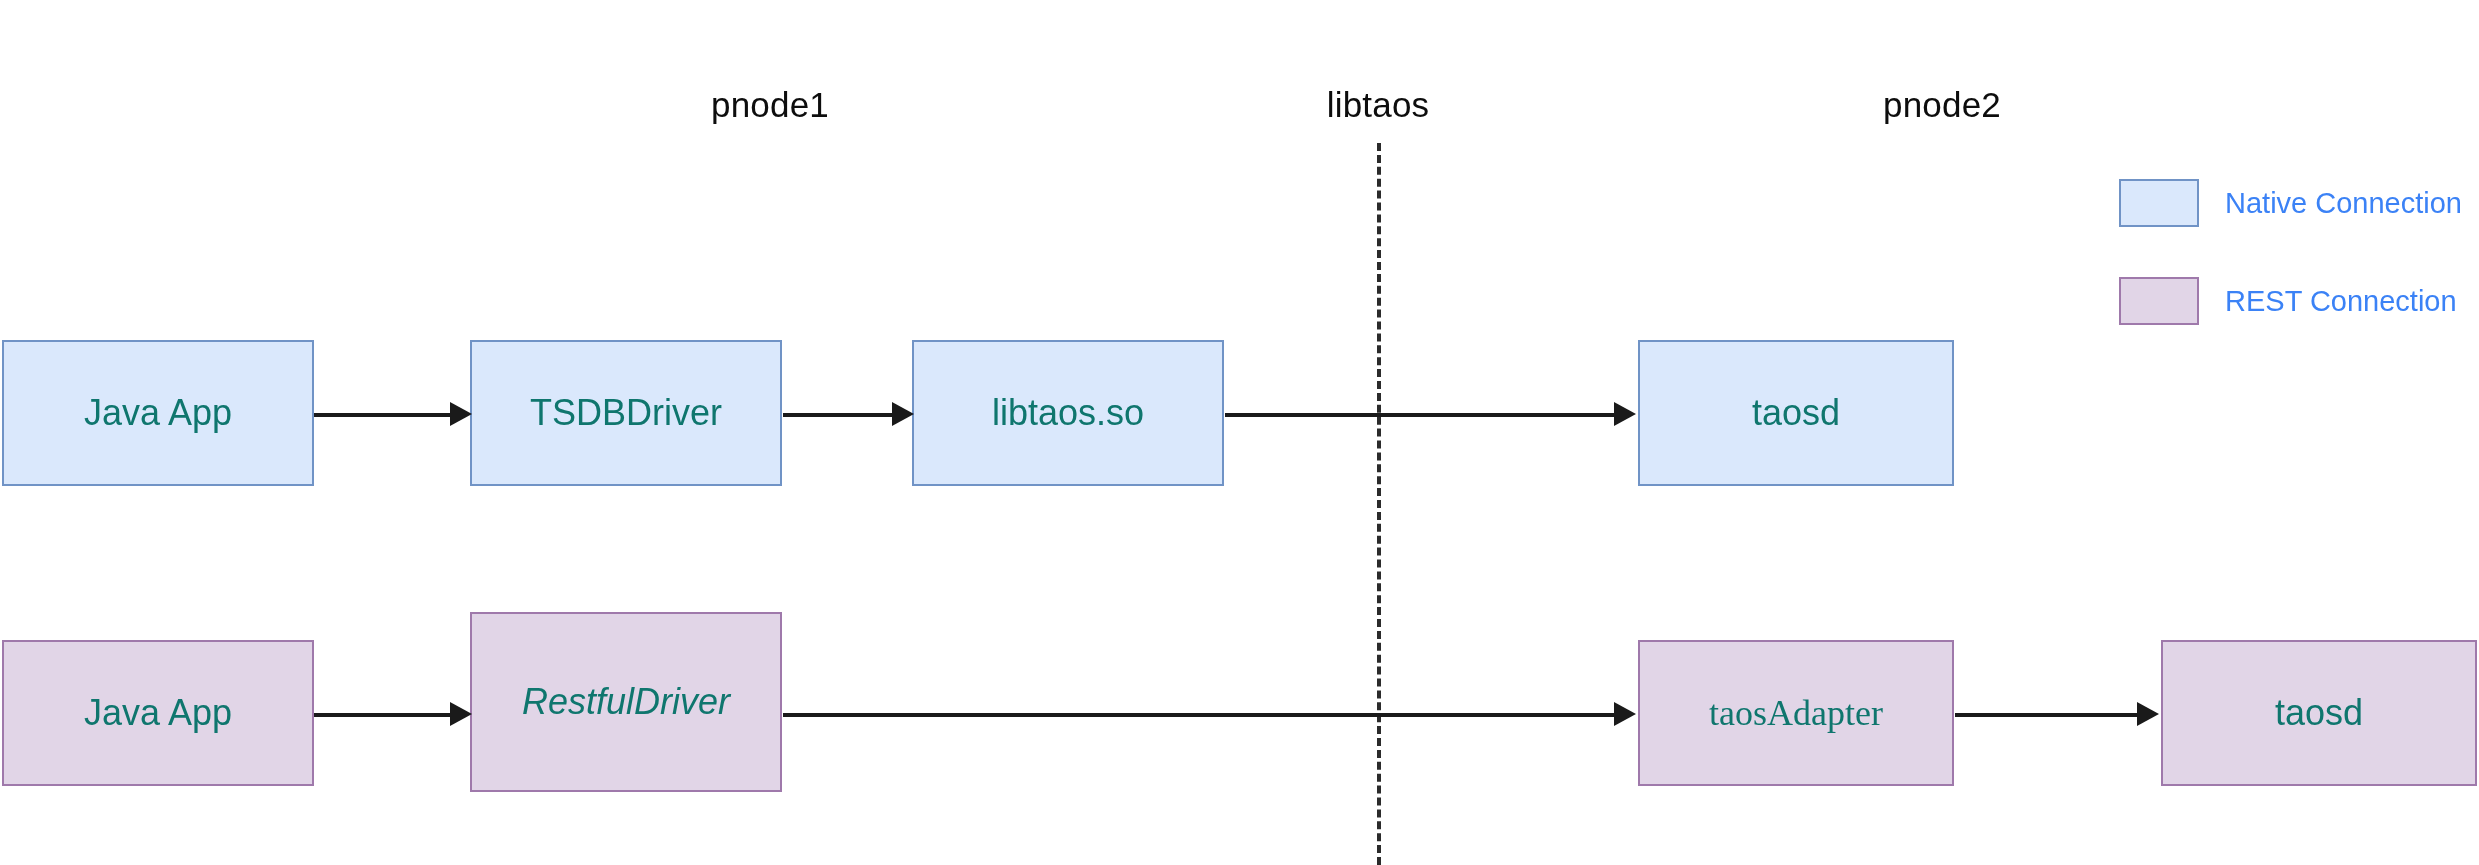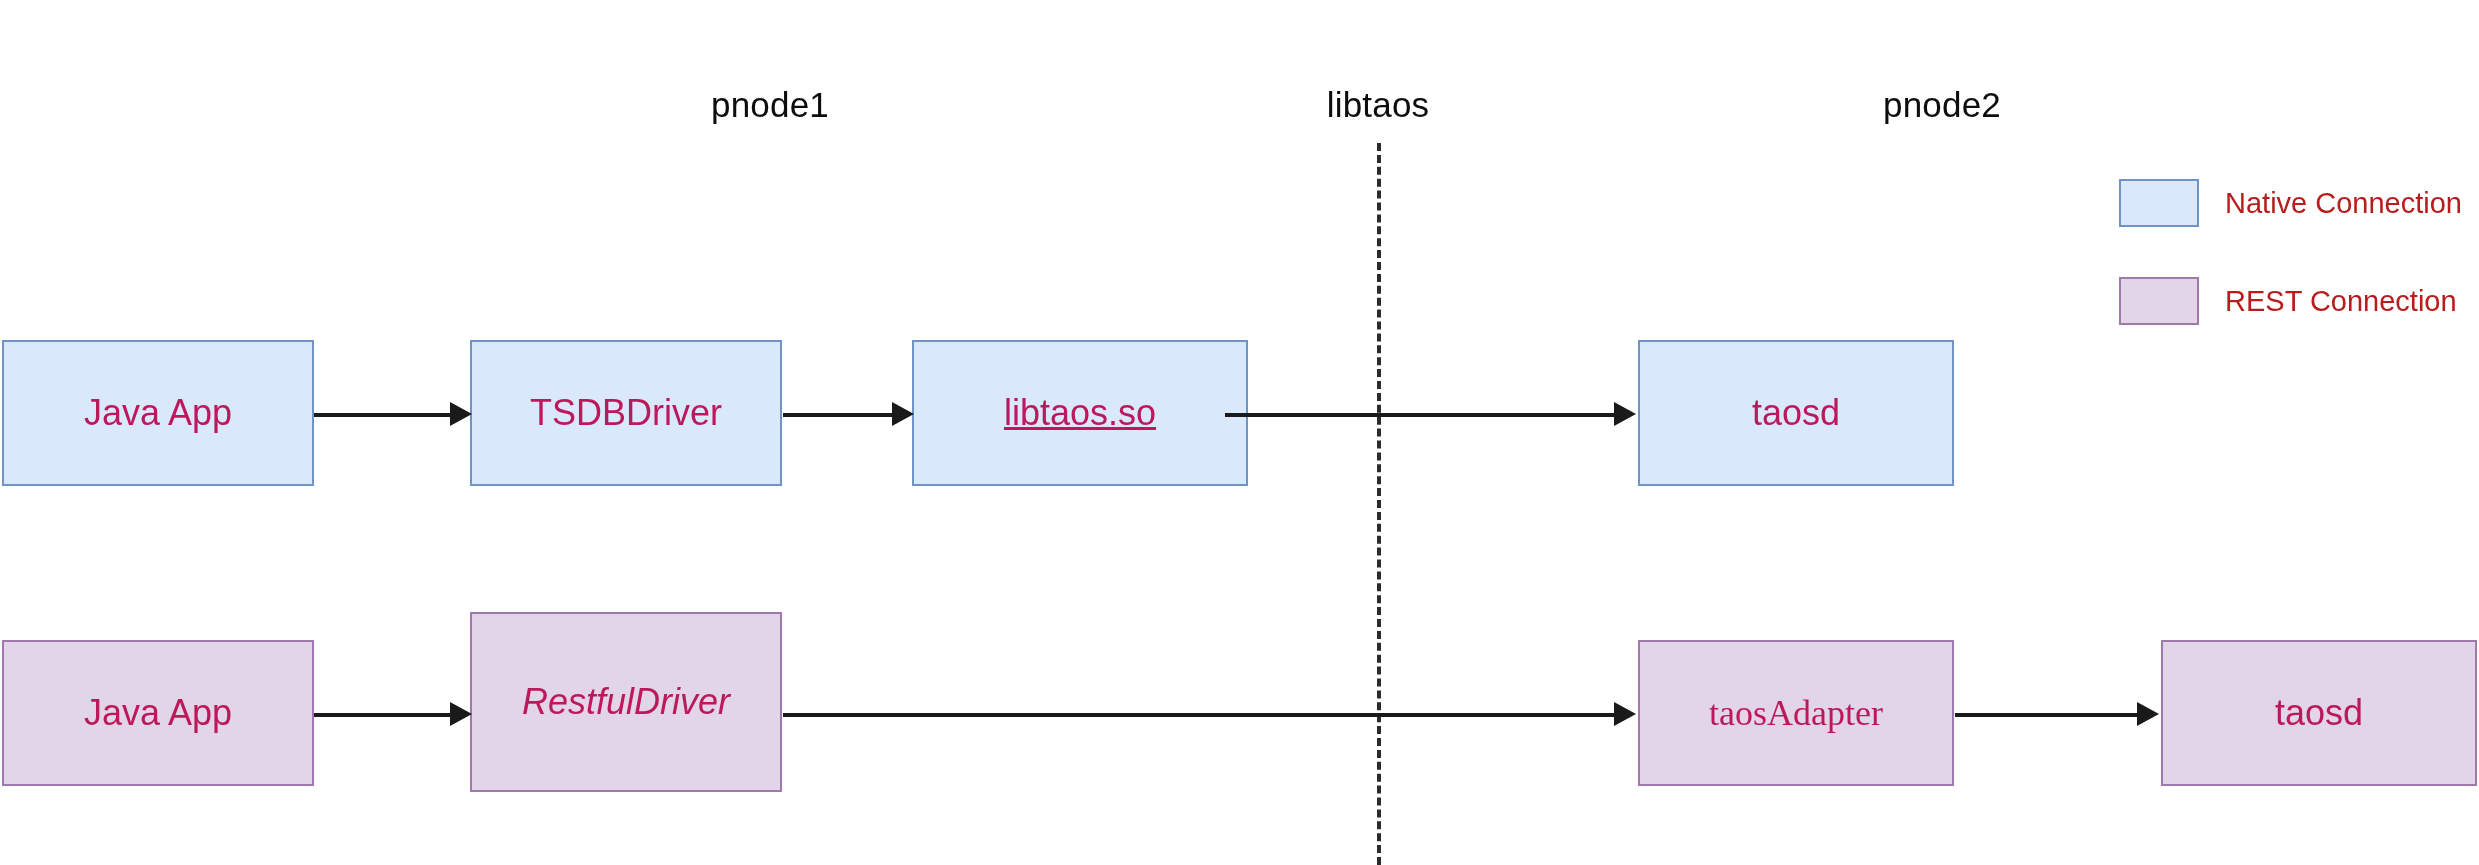--- a/index.html
+++ b/index.html
@@ -40,21 +40,21 @@
   }
 
   
   .node-box {
     position: absolute;
     box-sizing: border-box;
     display: flex;
     align-items: center;
     justify-content: center;
     font-size: 36px;
-    color: #be185d;
+    color: #0f766e;
     white-space: nowrap;
   }
   .node-box.native {
     background: #dae8fc;
     border: 2px solid #7093c6;
   }
   .node-box.rest {
     background: #e1d5e7;
     border: 2px solid #9f79ab;
   }
@@ -97,42 +97,42 @@
     background: #dae8fc;
     border: 2px solid #7093c6;
   }
   .legend-swatch.rest {
     background: #e1d5e7;
     border: 2px solid #9f79ab;
   }
   .legend-text {
     margin-left: 26px;
     font-size: 29px;
-    color: #b91c1c;
+    color: #3b82f6;
     white-space: nowrap;
   }
 </style>
 </head>
 <body>
 
 <div id="canvas">
 
   <div class="col-label" style="left:770px; top:85px;">pnode1</div>
   <div class="col-label" style="left:1378px; top:85px;">libtaos</div>
   <div class="col-label" style="left:1942px; top:85px;">pnode2</div>
 
   <div id="network-divider"></div>
 
   <div class="node-box native" style="left:2px; top:340px; width:312px; height:146px;">
     <span>Java App</span>
   </div>
   <div class="node-box native" style="left:470px; top:340px; width:312px; height:146px;justify-content:center;">
     <span>TSDBDriver</span>
   </div>
-  <div class="node-box native" style="left:912px; top:340px; width:336px; height:146px;text-decoration:underline;">
+  <div class="node-box native" style="left:912px; top:340px; width:312px; height:146px;">
     <span>libtaos.so</span>
   </div>
   <div class="node-box native" style="left:1638px; top:340px; width:316px; height:146px;">
     <span>taosd</span>
   </div>
 
   <div class="connector" style="left:314px; top:413px; width:140px;"></div>
   <div class="arrowhead" style="left:450px; top:402px;"></div>
 
   <div class="connector" style="left:783px; top:413px; width:113px;"></div>

